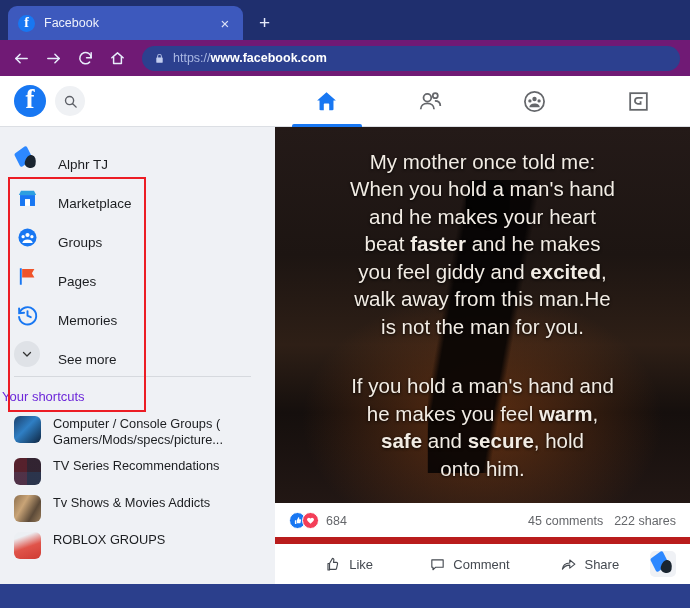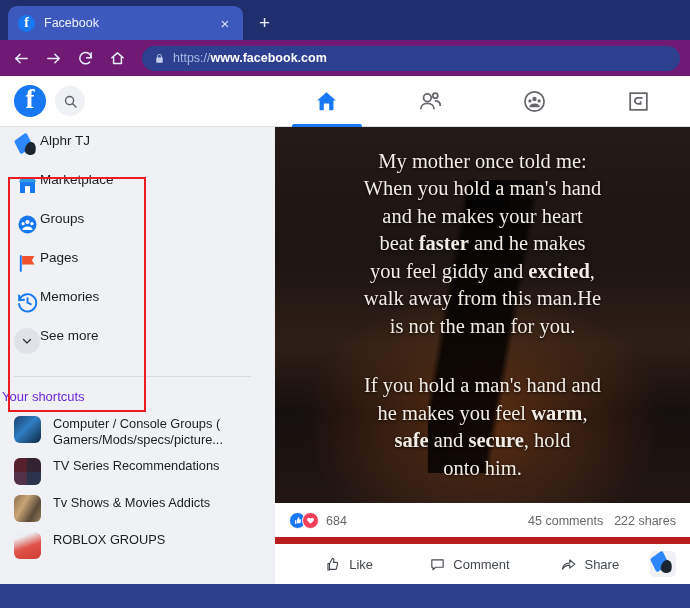--- a/index.html
+++ b/index.html
@@ -102,21 +102,21 @@
 
   
   .fb-body { display: flex; height: 457px; }
 
   
   .sidebar {
     width: 275px; background: #eff1f5;
     padding: 6px 0 0 0; position: relative; overflow: hidden;
   }
   .side-item {
-    display: flex; align-items: flex-start; gap: 0;
+    display: flex; align-items: flex-end; gap: 18px;
     height: 39px; padding: 0 10px 0 14px;
   }
   .side-label { font-size: 13.5px; color: #1c1e21; }
   .side-icon { width: 26px; height: 26px; flex: none; display: flex; align-items: center; justify-content: center; }
   .side-icon svg { display: block; }
 
   .avatar-glyph {
     width: 26px; height: 26px; border-radius: 5px;
     background: #eff1f5; position: relative; overflow: hidden;
   }
@@ -179,21 +179,21 @@
     width: 120px; height: 78%;
     transform: translateX(-46%);
     background:
       radial-gradient(ellipse 26% 13% at 50% 8%, #000 70%, transparent 72%),
       linear-gradient(100deg, transparent 22%, #050303 26%, #050303 62%, transparent 66%);
     opacity: 0.85; filter: blur(0.6px);
   }
   .quote {
     position: relative; z-index: 2;
     text-align: center; color: #f2ece4;
-    font-family: Liberation Serif, serif;
+    font-family: Liberation Sans, sans-serif;
     font-size: 20.5px; line-height: 1.34;
     padding: 0 16px;
     text-shadow: 0 1px 3px rgba(0,0,0,0.85);
   }
   .quote p + p { margin-top: 32px; }
   .quote b { font-weight: bold; }
 
   .reactions {
     display: flex; align-items: center;
     padding: 9px 14px 8px 14px;

